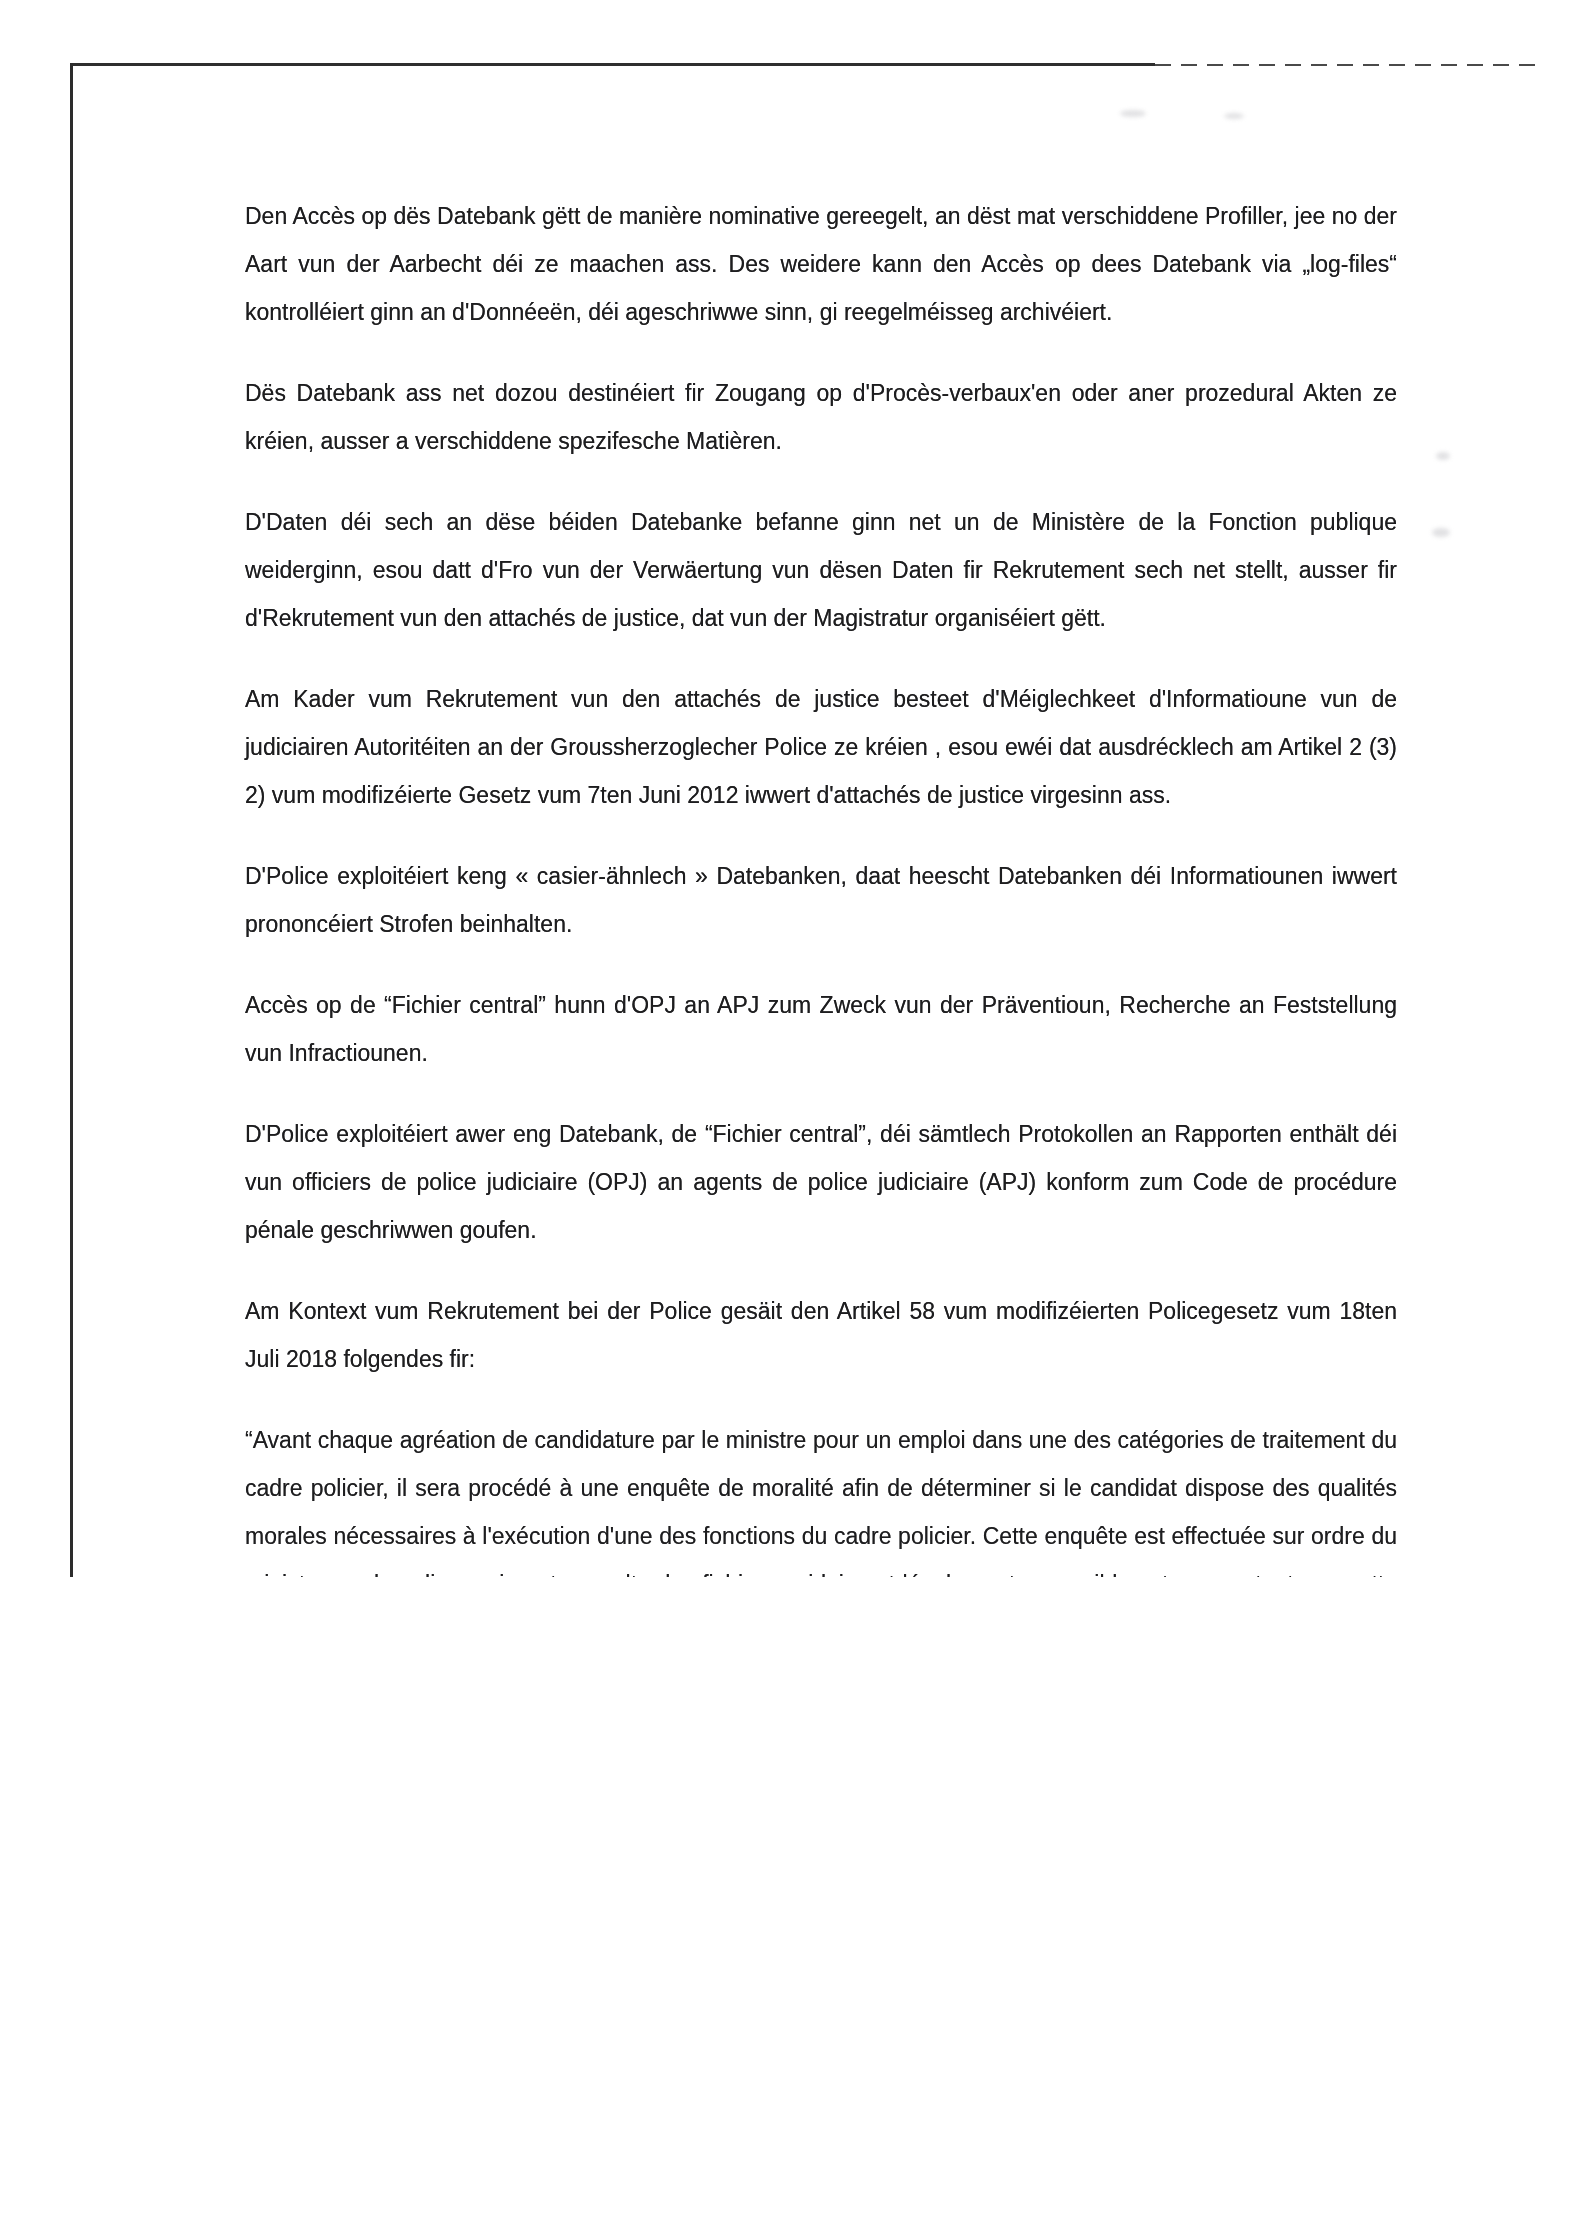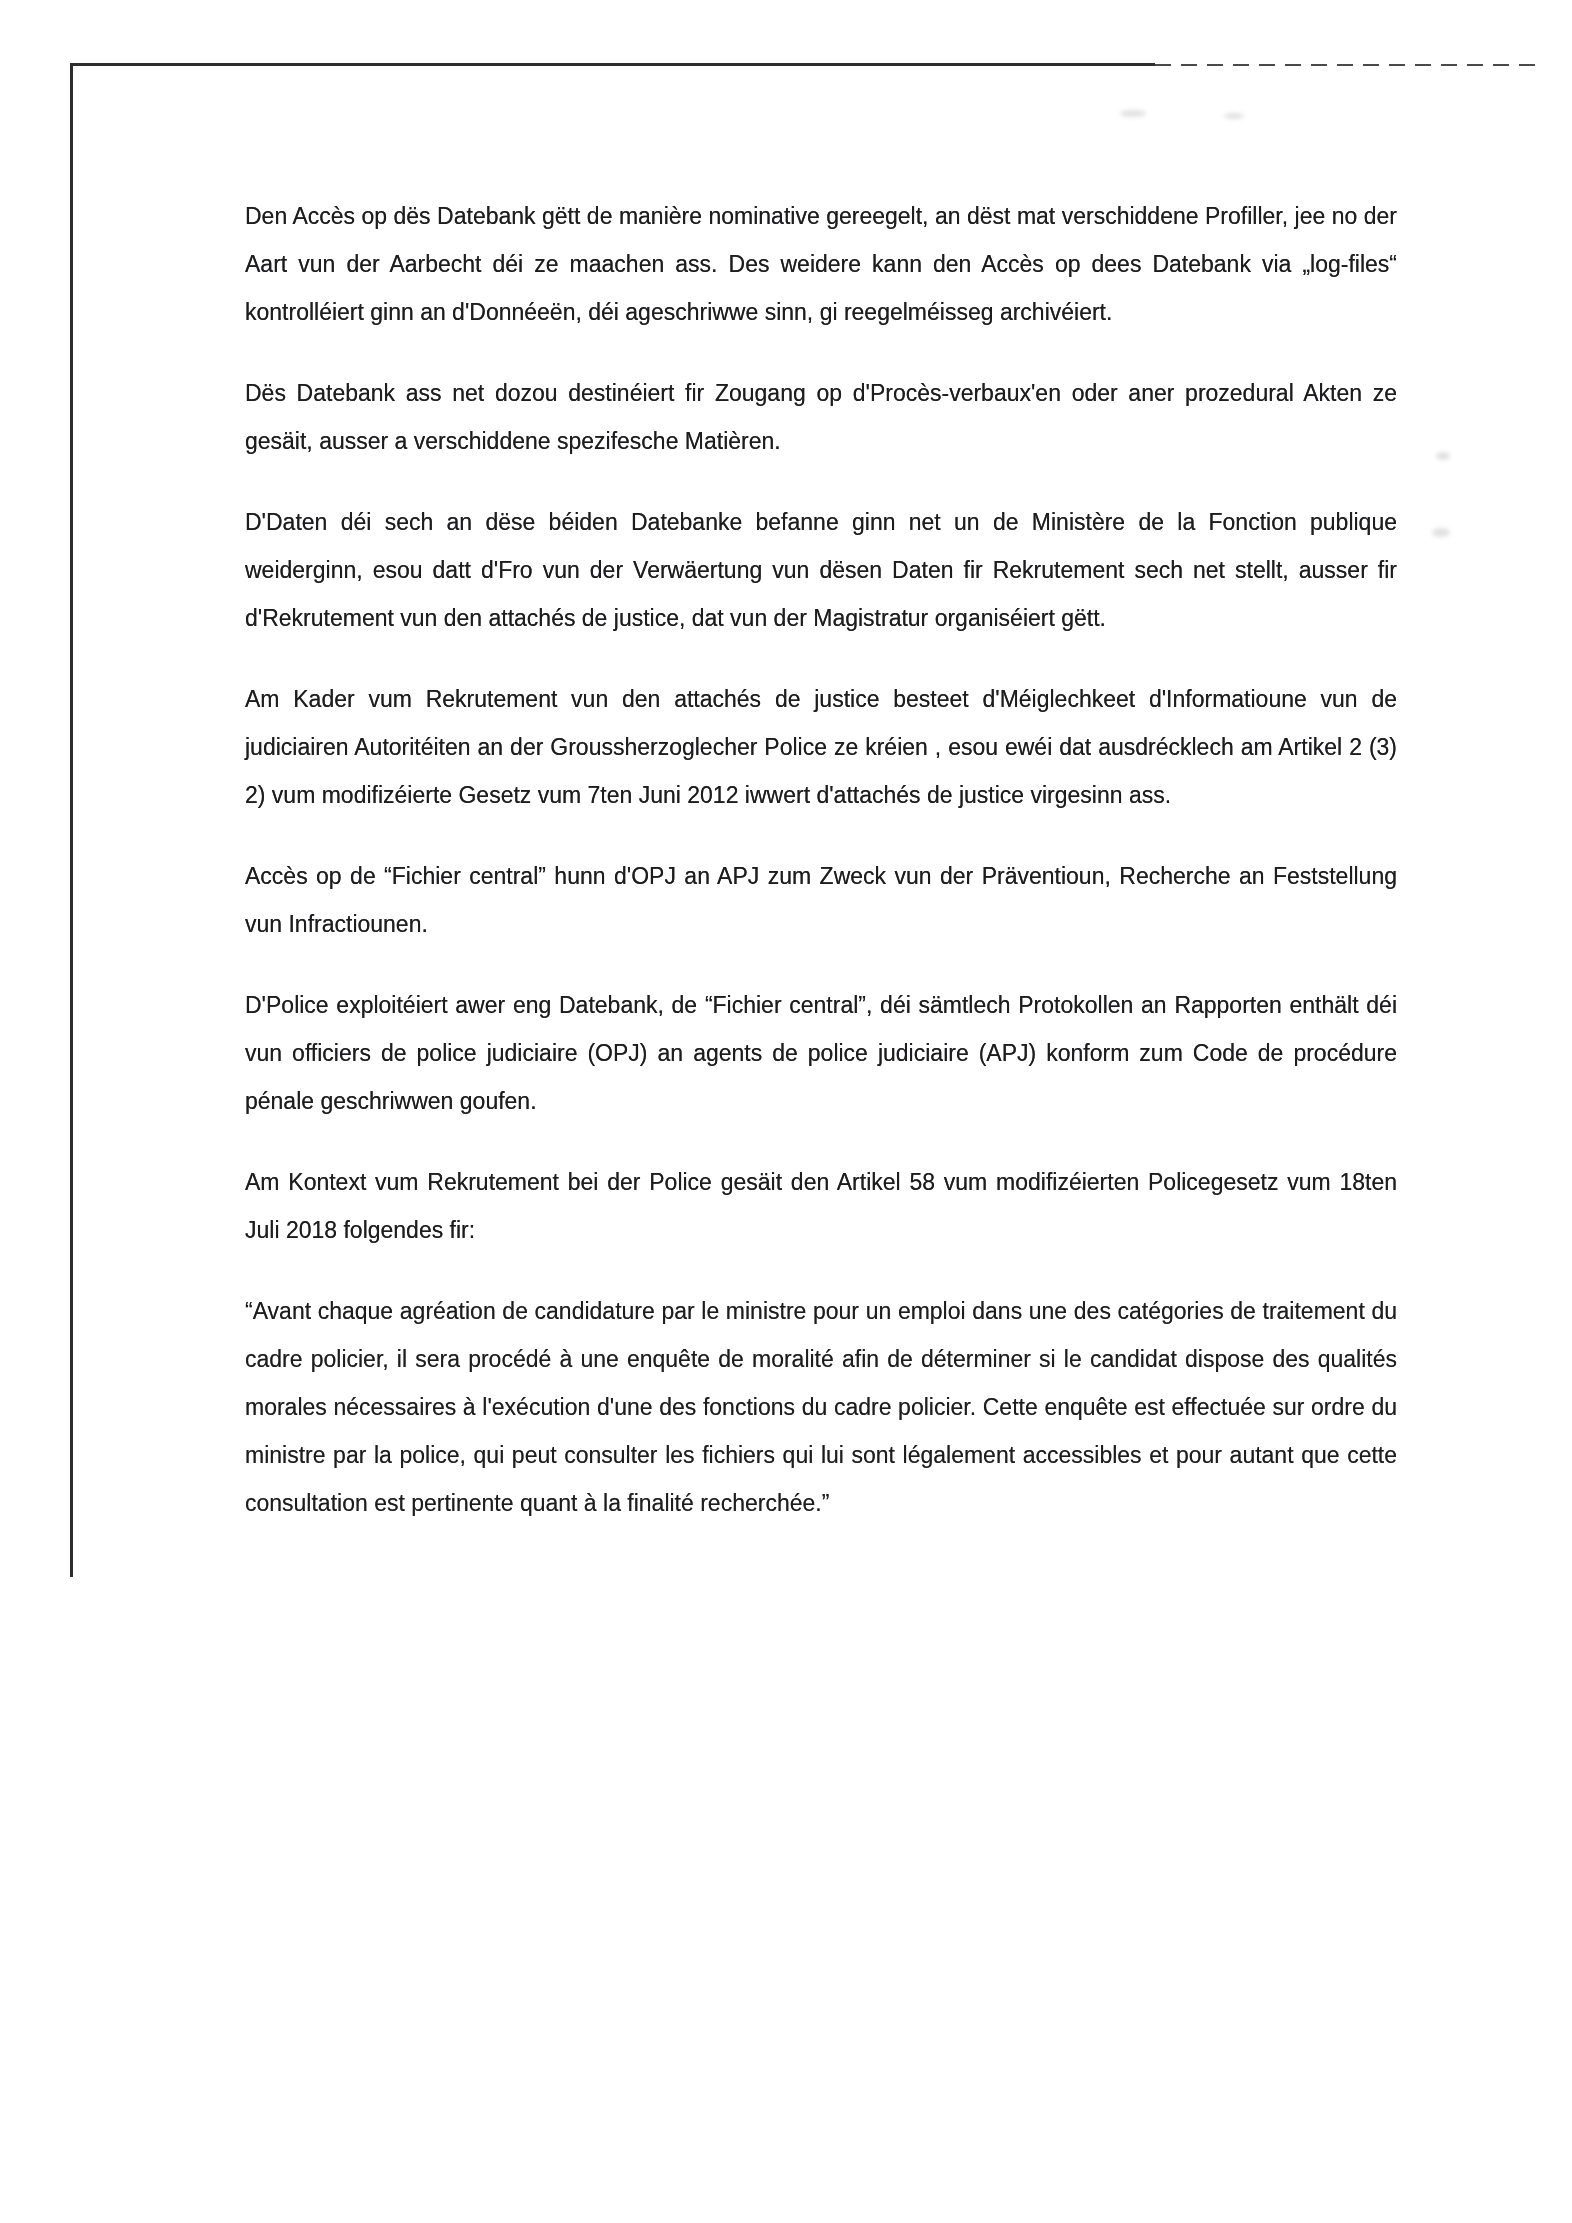--- a/index.html
+++ b/index.html
@@ -78,23 +78,24 @@
   <div class="border-top-dashed"></div>
   <div class="border-left"></div>
   <div class="artifact-bottom-dash"></div>
   <div class="smudge s1"></div>
   <div class="smudge s2"></div>
   <div class="smudge s3"></div>
   <div class="smudge s4"></div>
 
   <div class="text-column">
     <p>Den Accès op dës Datebank gëtt de manière nominative gereegelt, an dëst mat verschiddene Profiller, jee no der Aart vun der Aarbecht déi ze maachen ass. Des weidere kann den Accès op dees Datebank via „log-files“ kontrolléiert ginn an d'Donnéeën, déi ageschriwwe sinn, gi reegelméisseg archivéiert.</p>
-    <p>Dës Datebank ass net dozou destinéiert fir Zougang op d'Procès-verbaux'en oder aner prozedural Akten ze gesäit, ausser a verschiddene spezifesche Matièren.</p>
+    <p>Dës Datebank ass net dozou destinéiert fir Zougang op d'Procès-verbaux'en oder aner prozedural Akten ze kréien, ausser a verschiddene spezifesche Matièren.</p>
     <p>D'Daten déi sech an dëse béiden Datebanke befanne ginn net un de Ministère de la Fonction publique weiderginn, esou datt d'Fro vun der Verwäertung vun dësen Daten fir Rekrutement sech net stellt, ausser fir d'Rekrutement vun den attachés de justice, dat vun der Magistratur organiséiert gëtt.</p>
     <p>Am Kader vum Rekrutement vun den attachés de justice besteet d'Méiglechkeet d'Informatioune vun de judiciairen Autoritéiten an der Groussherzoglecher Police ze kréien , esou ewéi dat ausdrécklech am Artikel 2 (3) 2) vum modifizéierte Gesetz vum 7ten Juni 2012 iwwert d'attachés de justice virgesinn ass.</p>
+    <p>D'Police exploitéiert keng « casier-ähnlech » Datebanken, daat heescht Datebanken déi Informatiounen iwwert prononcéiert Strofen beinhalten.</p>
     <p>Accès op de “Fichier central” hunn d'OPJ an APJ zum Zweck vun der Präventioun, Recherche an Feststellung vun Infractiounen.</p>
     <p>D'Police exploitéiert awer eng Datebank, de “Fichier central”, déi sämtlech Protokollen an Rapporten enthält déi vun officiers de police judiciaire (OPJ) an agents de police judiciaire (APJ) konform zum Code de procédure pénale geschriwwen goufen.</p>
     <p>Am Kontext vum Rekrutement bei der Police gesäit den Artikel 58 vum modifizéierten Policegesetz vum 18ten Juli 2018 folgendes fir:</p>
     <p class="quote">“Avant chaque agréation de candidature par le ministre pour un emploi dans une des catégories de traitement du cadre policier, il sera procédé à une enquête de moralité afin de déterminer si le candidat dispose des qualités morales nécessaires à l'exécution d'une des fonctions du cadre policier. Cette enquête est effectuée sur ordre du ministre par la police, qui peut consulter les fichiers qui lui sont légalement accessibles et pour autant que cette consultation est pertinente quant à la finalité recherchée.”</p>
   </div>
 
   <div class="page-number">3</div>
 
   <div class="rtl-logo">
     <span class="rtl-block" style="background: rgb(227, 37, 29);">R</span>

